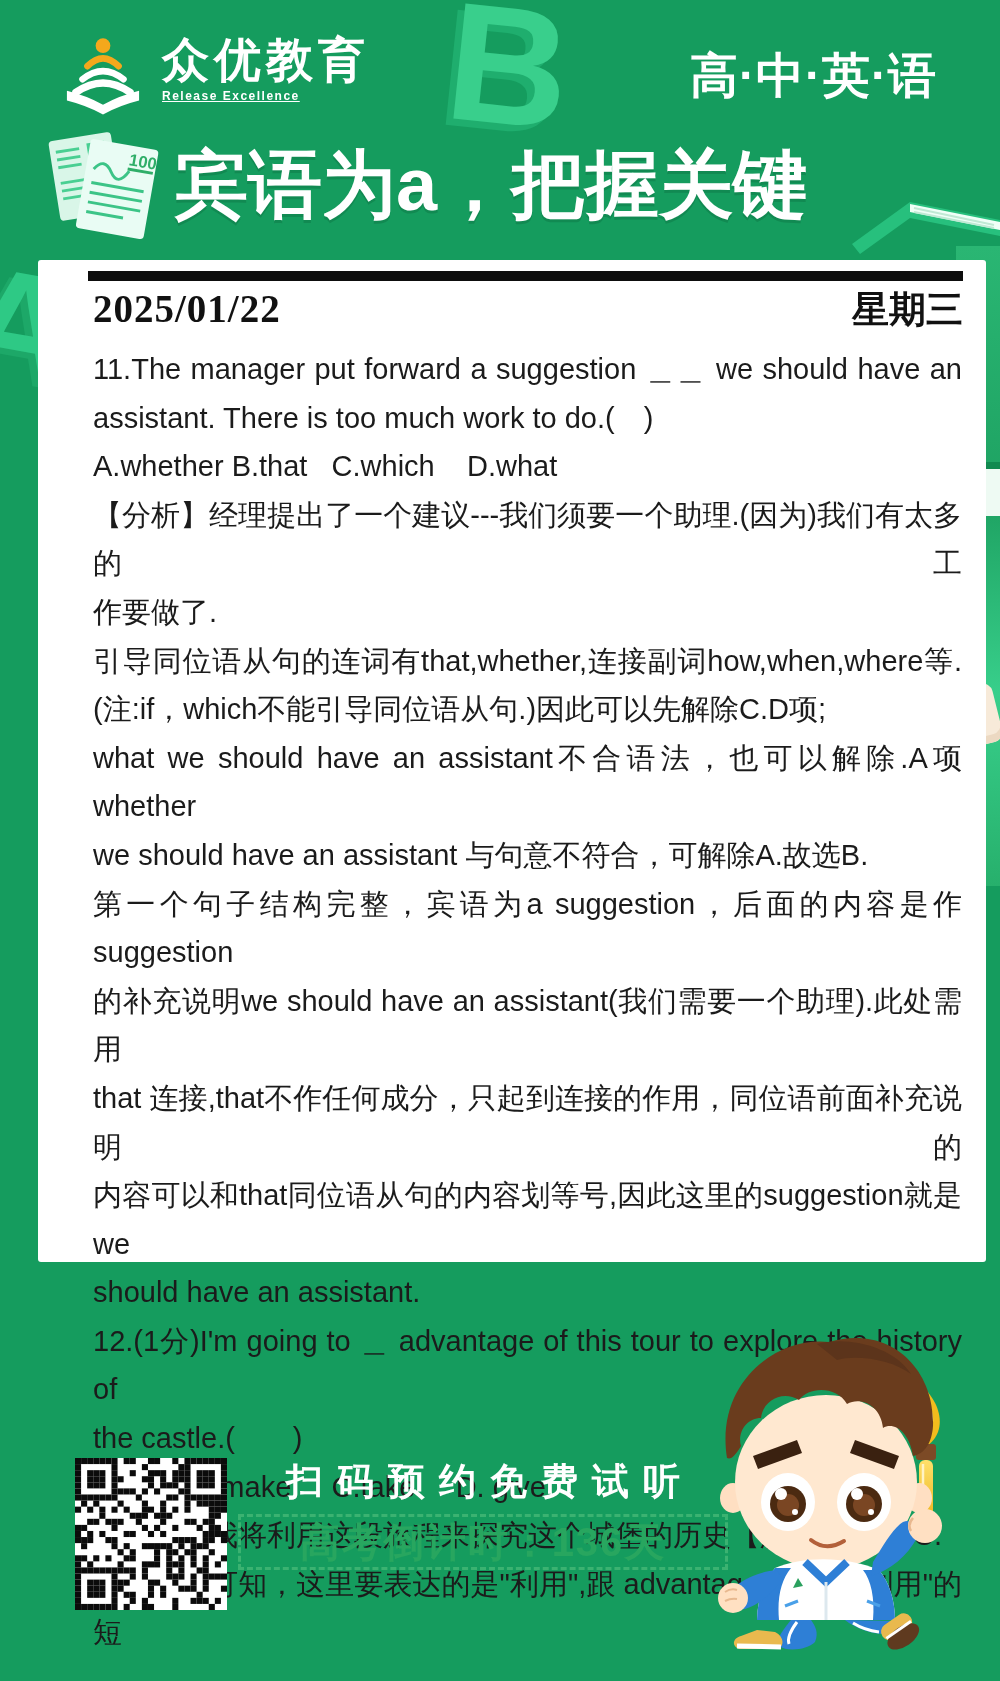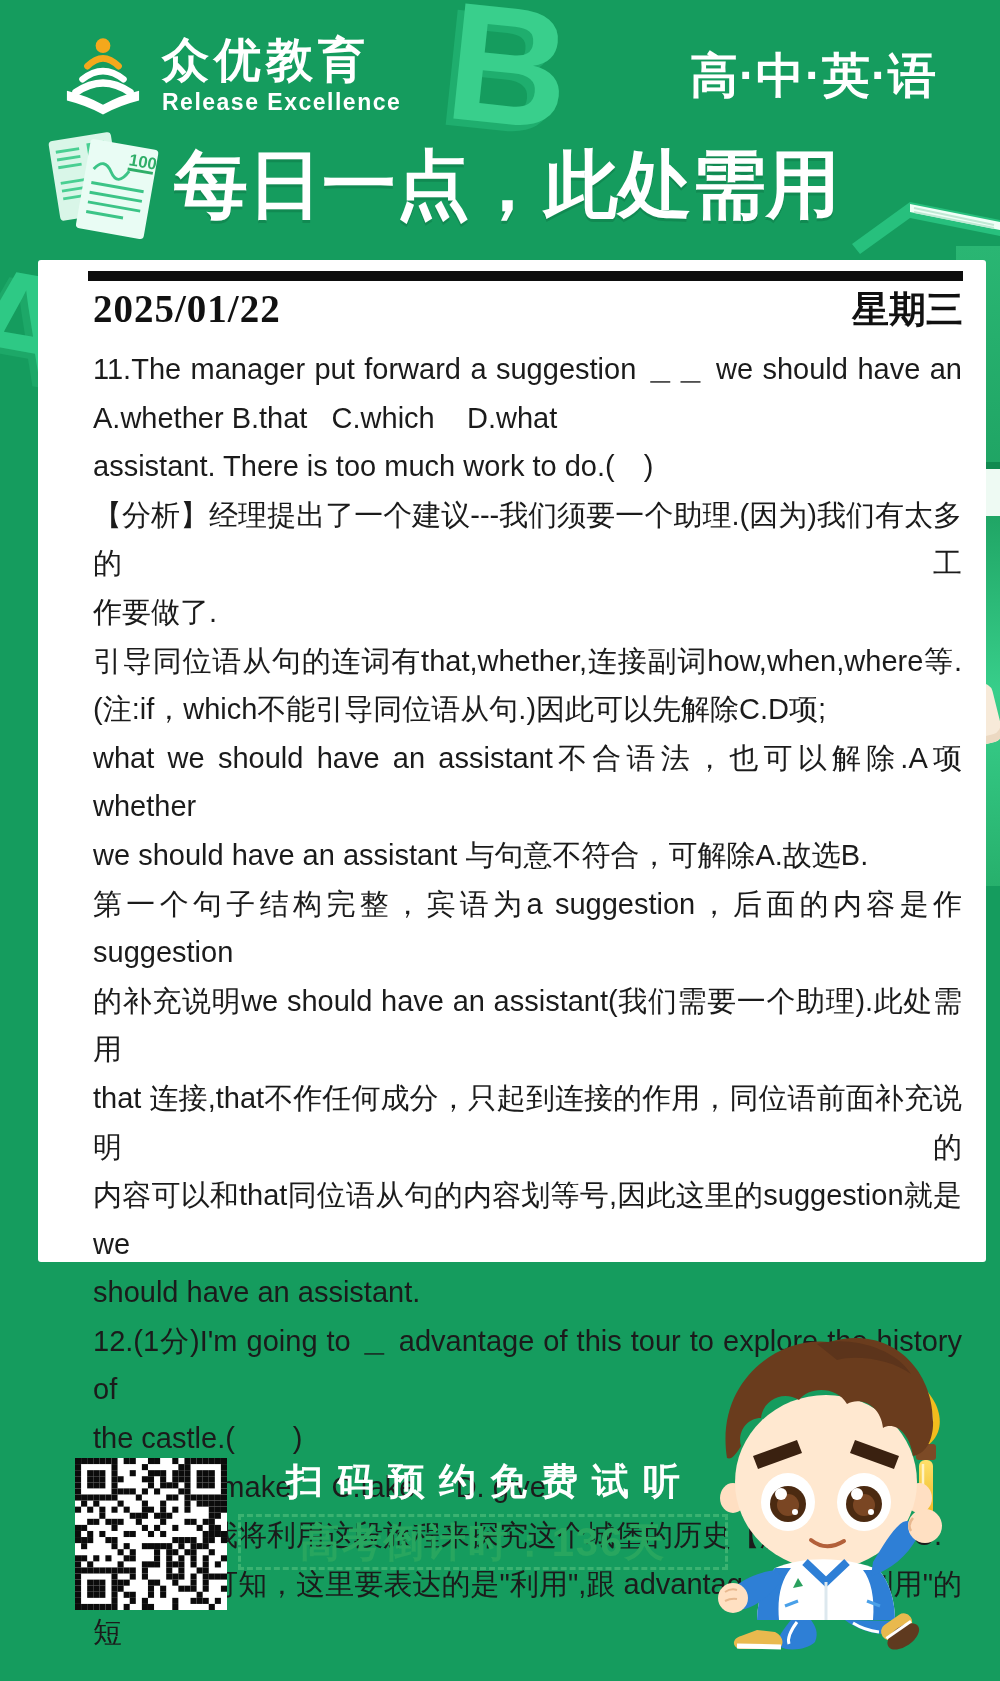--- a/index.html
+++ b/index.html
@@ -14,21 +14,21 @@
   .deco-panel{left:956px;top:246px;width:44px;height:640px;
           background:linear-gradient(180deg,#2ab673,#1ea262 40%,#38cf8b 70%,#27b06c);}
   .deco-panel .dark-line{position:absolute;left:0;top:216px;width:100%;height:7px;background:#118a50;}
   .deco-panel .white-stripe{position:absolute;left:0;top:223px;width:100%;height:47px;background:#eefaf3;}
   .deco-papers-right{left:952px;top:686px;width:46px;height:60px;background:#f7ead9;
           border-radius:10px;transform:rotate(-14deg);box-shadow:inset 0 -8px 0 #ecd9c2;}
   
   .logo-row{position:absolute;left:62px;top:34px;display:flex;align-items:flex-start;z-index:2;}
   .logo-text{margin-left:18px;color:#fff;}
   .brand-name{font-size:47px;font-weight:900;letter-spacing:5px;line-height:1.1;}
-  .brand-slogan{font-size:23px;font-weight:700;letter-spacing:1.5px;margin-top:3px;}
+  .brand-slogan{font-size:12px;font-weight:700;letter-spacing:1.5px;margin-top:3px;text-decoration:underline;}
   .subject-title{position:absolute;left:690px;top:44px;width:260px;color:#fff;font-size:48px;
           font-weight:900;letter-spacing:1px;z-index:2;white-space:nowrap;}
   .title-row{position:absolute;left:48px;top:126px;z-index:2;display:flex;align-items:flex-start;}
   .main-title{margin-left:8px;margin-top:18px;color:#fff;font-size:74px;font-weight:900;
           letter-spacing:0px;line-height:1.1;text-shadow:0 3px 0 rgba(9,84,49,.25);white-space:nowrap;}
   
   .card{position:absolute;left:38px;top:260px;width:920px;height:1002px;background:#ffffff;
         border-radius:3px;z-index:2;padding-left:28px;}
   .topbar{margin:11px 23px 0 22px;height:10px;background:#0d0d0d;}
   .date-row{display:flex;justify-content:space-between;align-items:baseline;margin:4px 23px 0 27px;}
@@ -93,33 +93,33 @@
         <path d="M12,22 h24 M12,30 h24 M12,38 h24 M12,54 h52 M12,62 h52 M12,70 h52" stroke="#49cf92" stroke-width="3"></path>
       </g>
       <g transform="rotate(10 70 60)">
         <rect x="36" y="18" width="70" height="92" rx="4" fill="#e9fcf4"></rect>
         <text x="78" y="38" font-size="17" font-weight="900" fill="#2fae68">100</text>
         <path d="M78,42 h26" stroke="#2fae68" stroke-width="3"></path>
         <path d="M44,48 q9,-14 18,0 t18,-4" stroke="#3cc487" stroke-width="3" fill="none"></path>
         <path d="M44,62 h54 M44,72 h54 M44,82 h54 M44,92 h38" stroke="#3cc487" stroke-width="3"></path>
       </g>
     </svg>
-    <div class="main-title">每日一点，此处需用</div>
+    <div class="main-title">宾语为a，把握关键</div>
   </div>
 
   <div class="card">
     <div class="topbar"></div>
     <div class="date-row">
       <div class="date">2025/01/22</div>
       <div class="weekday">星期三</div>
     </div>
     <div class="content">
       <div class="line j">11.The manager put forward a suggestion ＿＿ we should have an</div>
+      <div class="line">assistant. There is too much work to do.(　)</div>
       <div class="line">A.whether B.that   C.which    D.what</div>
-      <div class="line">assistant. There is too much work to do.(　)</div>
       <div class="line j">【分析】经理提出了一个建议---我们须要一个助理.(因为)我们有太多的工</div>
       <div class="line">作要做了.</div>
       <div class="line j">引导同位语从句的连词有that,whether,连接副词how,when,where等.</div>
       <div class="line">(注:if，which不能引导同位语从句.)因此可以先解除C.D项;</div>
       <div class="line j">what we should have an assistant不合语法，也可以解除.A项 whether</div>
       <div class="line">we should have an assistant 与句意不符合，可解除A.故选B.</div>
       <div class="line j">第一个句子结构完整，宾语为a suggestion，后面的内容是作suggestion</div>
       <div class="line j">的补充说明we should have an assistant(我们需要一个助理).此处需用</div>
       <div class="line j">that 连接,that不作任何成分，只起到连接的作用，同位语前面补充说明的</div>
       <div class="line j">内容可以和that同位语从句的内容划等号,因此这里的suggestion就是we</div>

